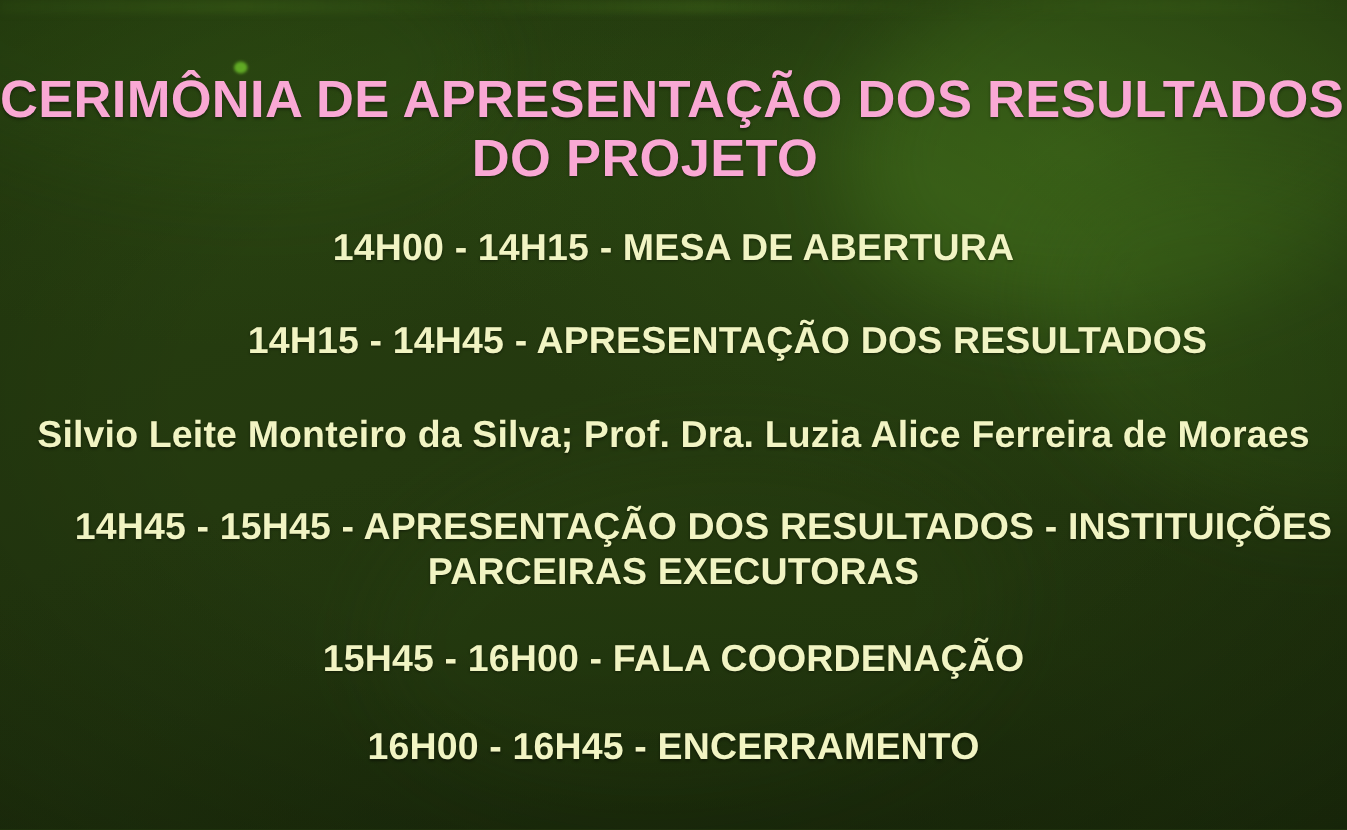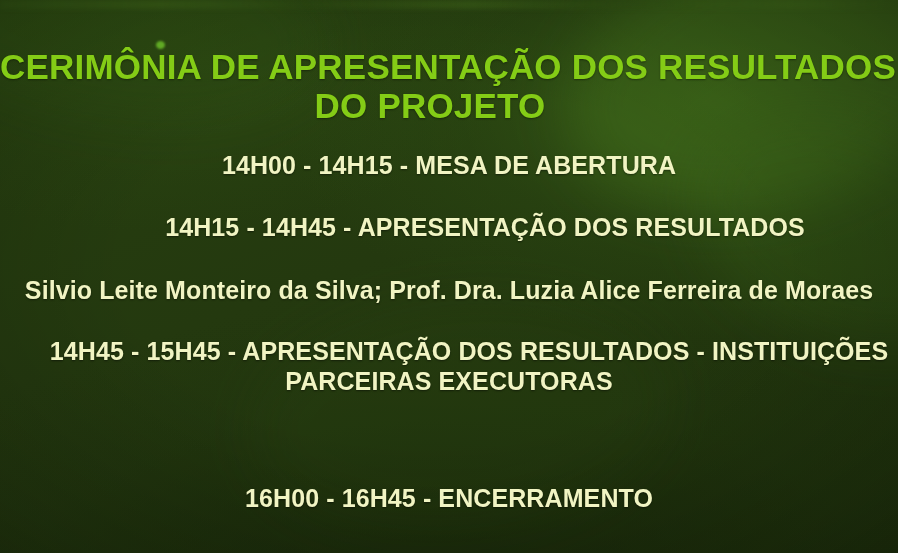--- a/index.html
+++ b/index.html
@@ -71,21 +71,21 @@
   #content {
     position: absolute;
     inset: 0;
     text-align: center;
   }
 
   .title {
     position: absolute;
     left: 0;
     width: 764px;
-    color: #84cc16;
+    color: #f9a8d4;
     font-weight: bold;
     font-size: 35px;
     line-height: 39px;
     letter-spacing: 0.2px;
     text-shadow: 0 1px 2px rgba(0,0,0,0.40);
     white-space: nowrap;
   }
   #title-line-1 { top: 47px; }
   #title-line-2 { top: 86px; margin-left: 48px; }
 
@@ -136,17 +136,18 @@
     <div class="sched-line" id="line-abertura">14H00 - 14H15 - MESA DE ABERTURA</div>
 
     <div class="sched-line" id="line-result-head">14H15 - 14H45 - APRESENTAÇÃO DOS RESULTADOS</div>
 
 
     <div class="sched-line it" id="line-equipe-2">Silvio Leite Monteiro da Silva; Prof. Dra. Luzia Alice Ferreira de Moraes</div>
 
     <div class="sched-line" id="line-inst-1">14H45 - 15H45 - APRESENTAÇÃO DOS RESULTADOS - INSTITUIÇÕES</div>
     <div class="sched-line" id="line-inst-2">PARCEIRAS EXECUTORAS</div>
 
+    <div class="sched-line" id="line-coordenacao">15H45 - 16H00 - FALA COORDENAÇÃO</div>
 
     <div class="sched-line" id="line-encerramento">16H00 - 16H45 - ENCERRAMENTO</div>
 
   </div>
 </div>
 
 </body></html>

